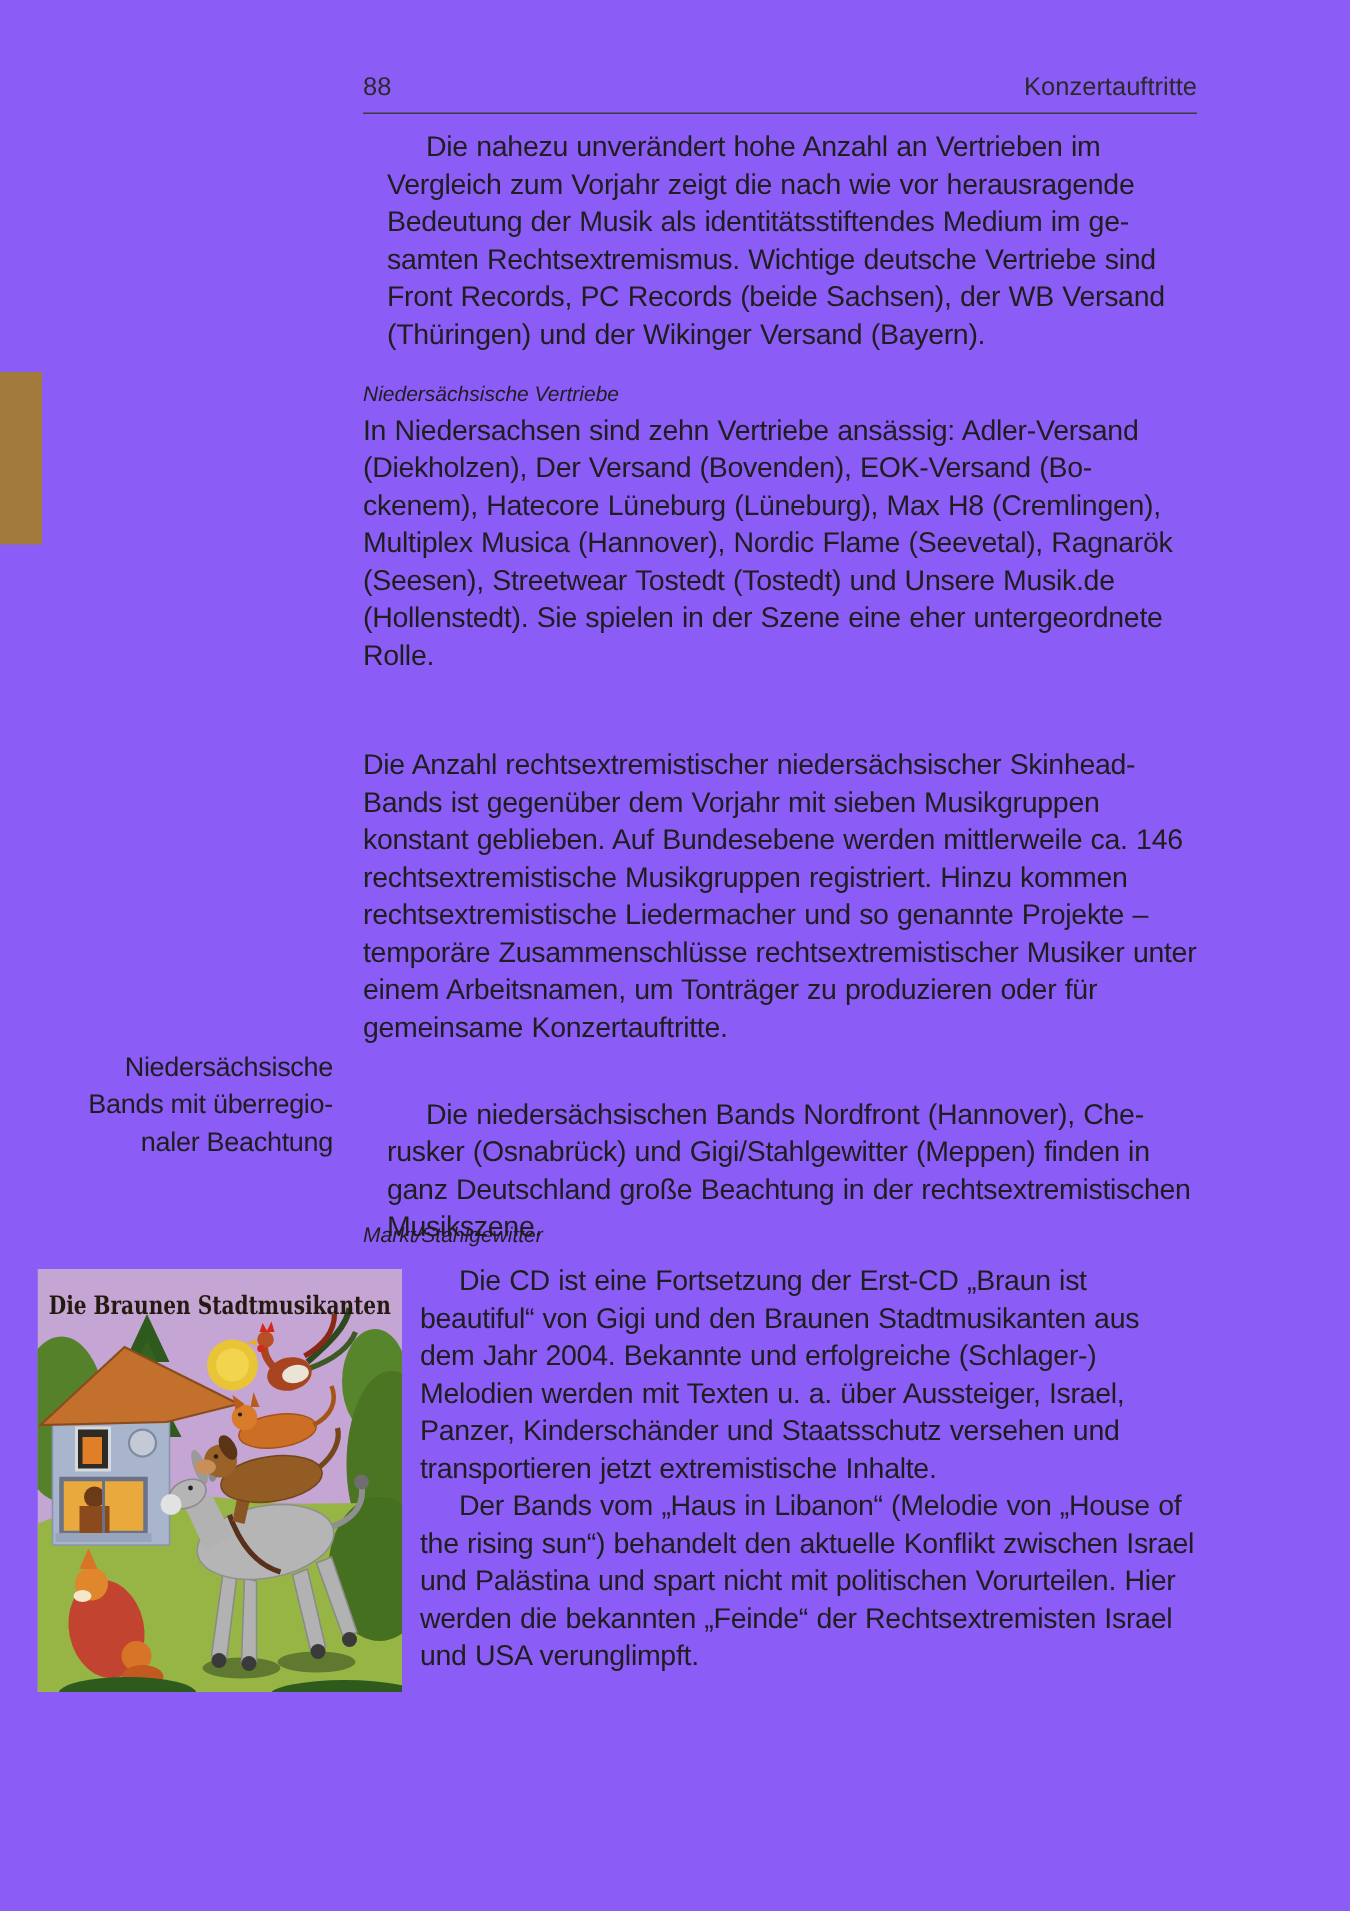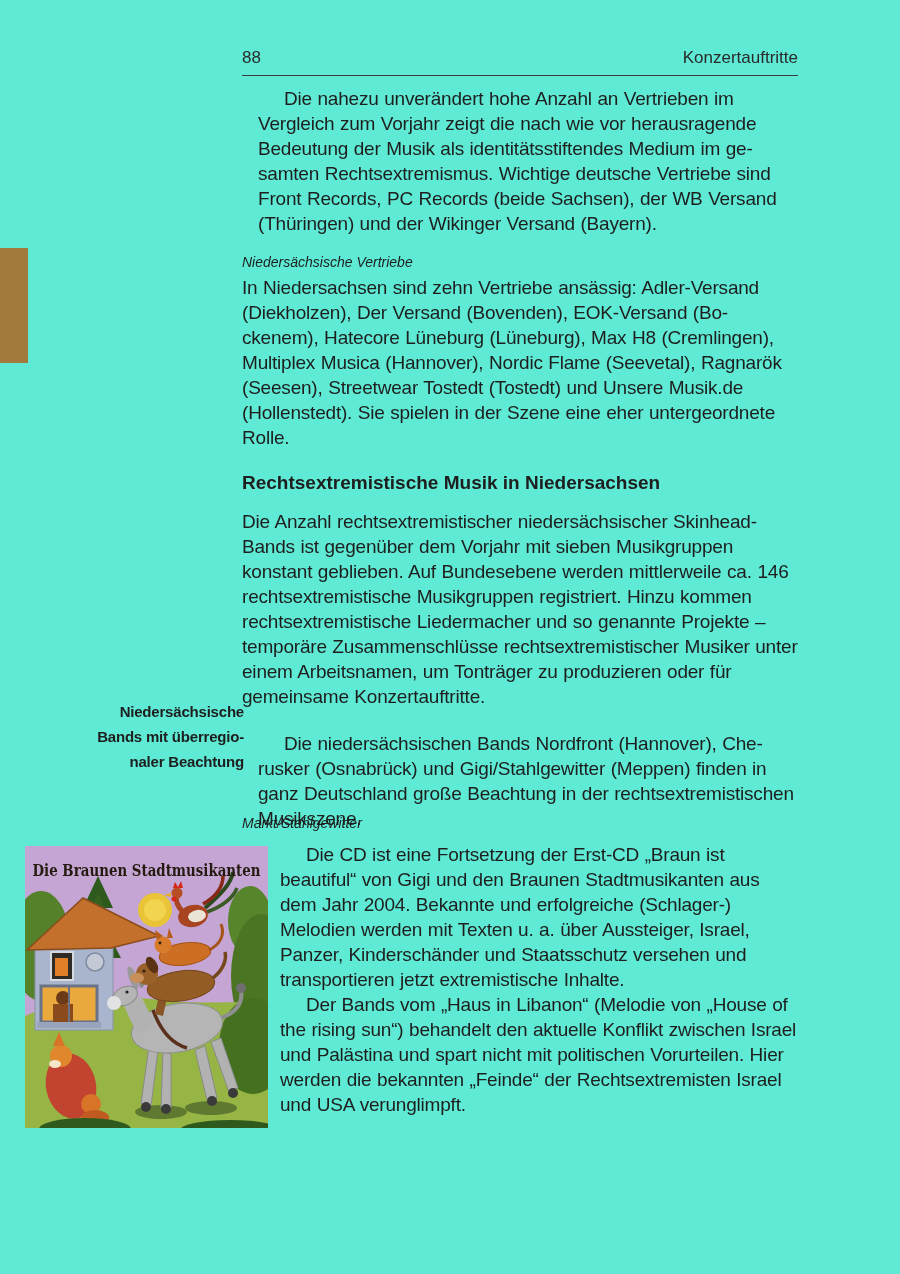--- a/index.html
+++ b/index.html
@@ -1,20 +1,20 @@
 <!DOCTYPE html>
 <html lang="de"><head>
 <meta charset="utf-8">
 <style>
   html,body{margin:0;padding:0;}
   body{
     width:900px;height:1274px;background:#ffffff;
     font-family:"Liberation Sans", sans-serif;color:#1e1e1e;
   }
-  .sheet{position:relative;width:900px;height:1274px;overflow:hidden;background:#5eead4;}
+  .sheet{position:relative;width:900px;height:1274px;overflow:hidden;background:#8b5cf6;}
 
   .accent-bar{position:absolute;left:0;top:248px;width:28px;height:115px;background:#a27a3c;}
 
   .pagehead{
     position:absolute;left:242px;top:48px;width:556px;
     display:flex;justify-content:space-between;align-items:baseline;
     font-size:17px;color:#2a2a2a;padding-bottom:7px;
     border-bottom:1.5px solid #3c3c3c;
   }
 
@@ -23,22 +23,22 @@
     margin:0;font-size:19px;line-height:25px;
     letter-spacing:-0.2px;word-spacing:0.5px;
     hyphens:manual;-webkit-hyphens:manual;
   }
   .indent{text-indent:26px;margin-left:16px;}
   .h-italic{margin:0;font-size:14px;line-height:25px;font-weight:normal;font-style:italic;}
   .h-bold{margin:0;font-size:19px;line-height:25px;font-weight:bold;}
   .h-gap{margin-bottom:6px;}
 
   .marginnote{
-    position:absolute;left:44px;top:699px;width:200px;
-    text-align:right;font-weight:bold;font-size:15px;line-height:25px;
+    position:absolute;left:22px;top:699px;width:200px;
+    text-align:right;font-weight:normal;font-size:18px;line-height:25px;
     letter-spacing:-0.2px;
   }
   .marginnote span{display:block;}
 
   .cd-float{
     float:left;width:243px;height:326px;
     margin:4px 12px 18px -217px;
   }
   .cd-float svg{display:block;}
 </style>
@@ -56,25 +56,22 @@
 
   <section class="blk" style="top:86px">
     <p class="para indent">Die nahezu unverändert hohe Anzahl an Vertrieben im Vergleich zum Vorjahr zeigt die nach wie vor herausragende Bedeutung der Musik als identitätsstiftendes Medium im ge­samten Rechtsextremismus. Wichtige deutsche Vertriebe sind Front Records, PC Records (beide Sachsen), der WB Versand (Thüringen) und der Wikinger Versand (Bayern).</p>
   </section>
 
   <section class="blk" style="top:250px">
     <h2 class="h-italic">Niedersächsische Vertriebe</h2>
     <p class="para">In Niedersachsen sind zehn Vertriebe ansässig: Adler-Versand (Diekholzen), Der Versand (Bovenden), EOK-Versand (Bo­ckenem), Hatecore Lüneburg (Lüneburg), Max H8 (Cremlin­gen), Multiplex Musica (Hannover), Nordic Flame (Seevetal), Ragnarök (Seesen), Streetwear Tostedt (Tostedt) und Unsere Musik.de (Hollenstedt). Sie spielen in der Szene eine eher untergeordnete Rolle.</p>
   </section>
 
-  <section class="blk" style="top:470px">
-    <h2 class="h-bold">Rechtsextremistische Musik in Niedersachsen</h2>
-  </section>
 
-  <section class="blk" style="top:509px">
+  <section class="blk" style="top:498px">
     <p class="para">Die Anzahl rechtsextremistischer niedersächsischer Skinhead-Bands ist gegenüber dem Vorjahr mit sieben Musikgruppen konstant geblieben. Auf Bundesebene werden mittlerweile ca. 146 rechtsextremistische Musikgruppen registriert. Hinzu kommen rechtsextremistische Liedermacher und so genannte Projekte – temporäre Zusammenschlüsse rechtsextremi­stischer Musiker unter einem Arbeitsnamen, um Tonträger zu produzieren oder für gemeinsame Konzertauftritte.</p>
   </section>
 
   <section class="blk" style="top:731px">
     <p class="para indent">Die niedersächsischen Bands Nordfront (Hannover), Che­rusker (Osnabrück) und Gigi/Stahlgewitter (Meppen) finden in ganz Deutschland große Beachtung in der rechtsextremi­stischen Musikszene.</p>
   </section>
 
   <aside class="marginnote">
     <span>Niedersächsische</span>
     <span>Bands mit überregio-</span>

